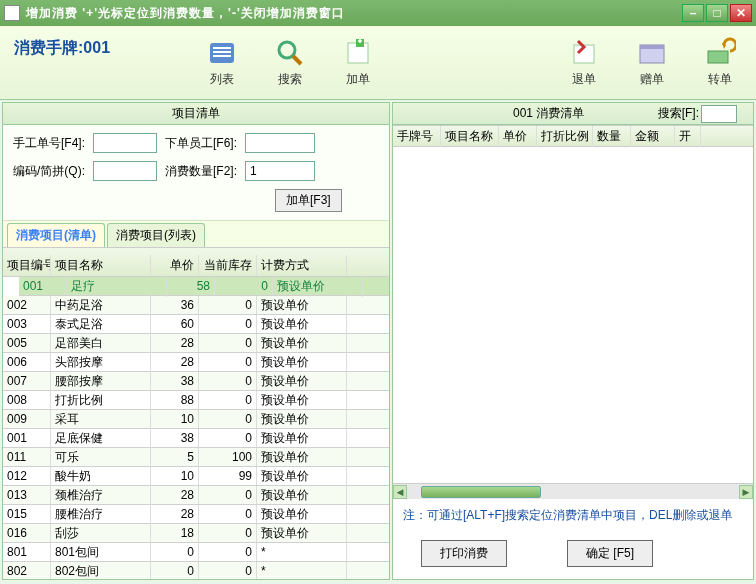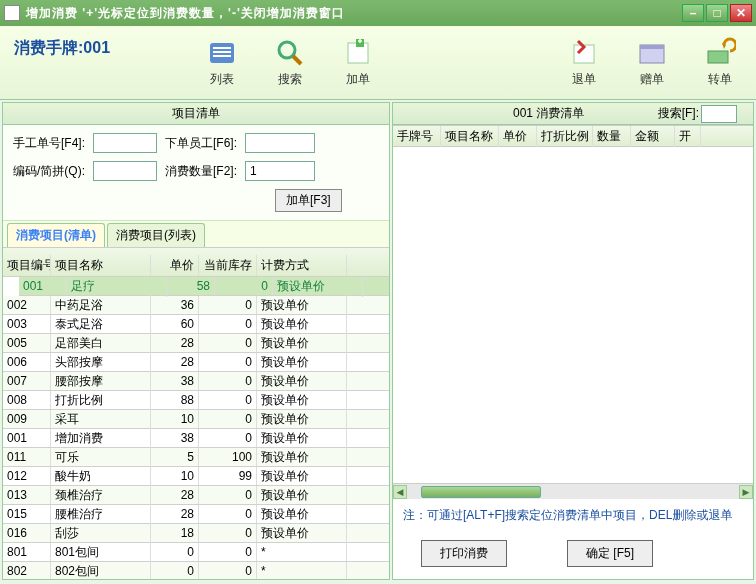--- a/index.html
+++ b/index.html
@@ -231,21 +231,21 @@
           </div>
           <div class="grid-row">
             <div class="c c-id">009</div>
             <div class="c c-name">采耳</div>
             <div class="c c-price">10</div>
             <div class="c c-stock">0</div>
             <div class="c c-method">预设单价</div>
           </div>
           <div class="grid-row">
             <div class="c c-id">001</div>
-            <div class="c c-name">增加消费</div>
+            <div class="c c-name">足底保健</div>
             <div class="c c-price">38</div>
             <div class="c c-stock">0</div>
             <div class="c c-method">预设单价</div>
           </div>
           <div class="grid-row">
             <div class="c c-id">011</div>
             <div class="c c-name">可乐</div>
             <div class="c c-price">5</div>
             <div class="c c-stock">100</div>
             <div class="c c-method">预设单价</div>

